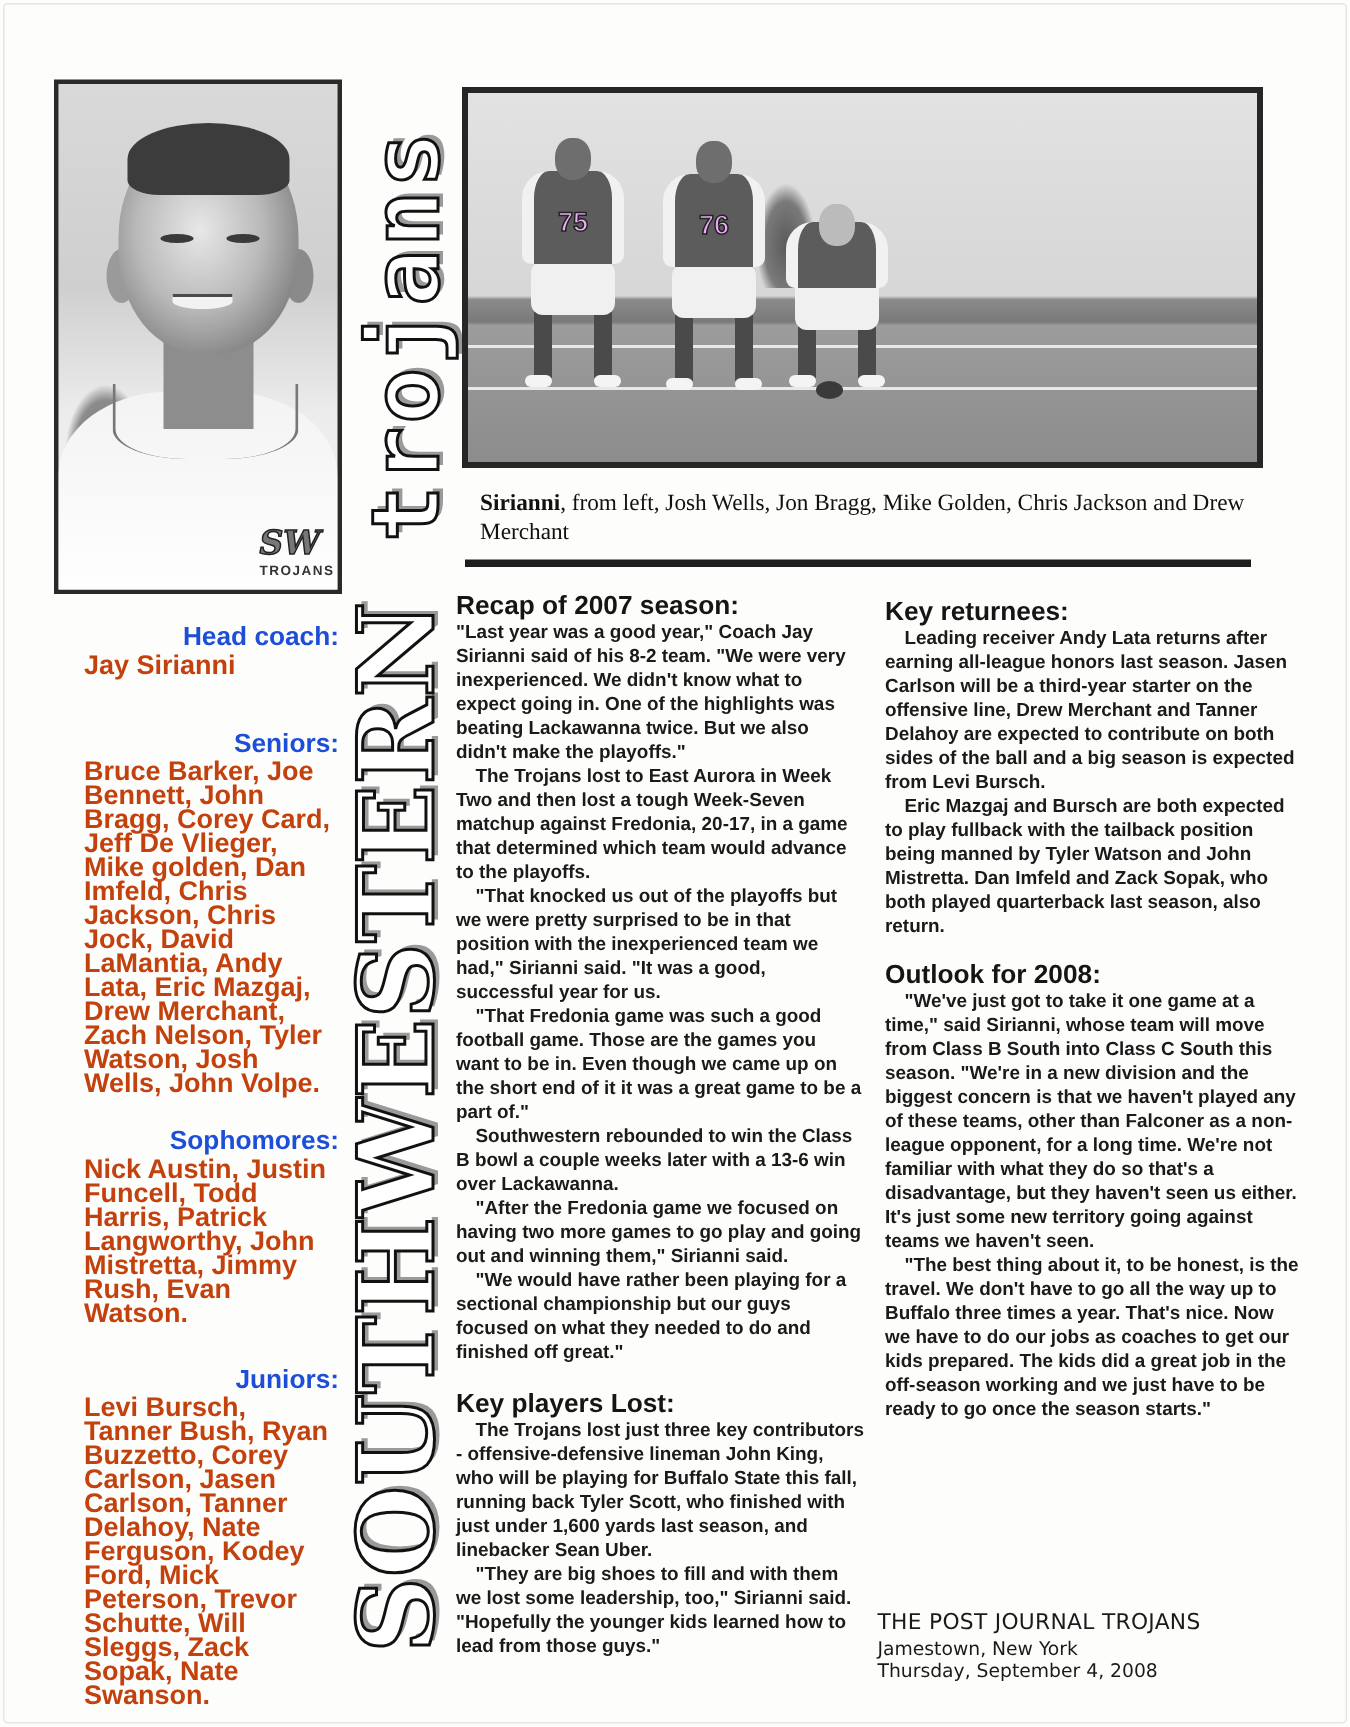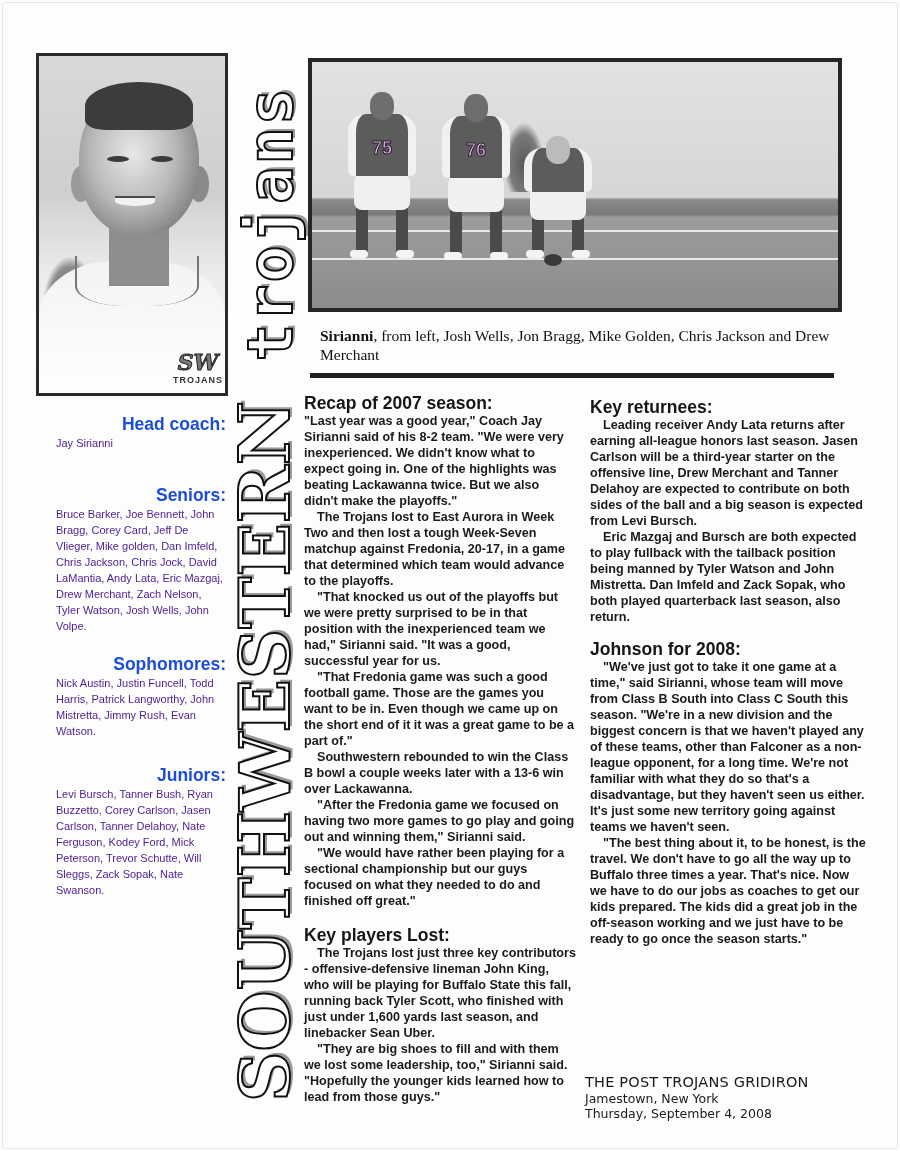--- a/index.html
+++ b/index.html
@@ -25,21 +25,21 @@
     border-radius: 50% 50% 20% 20%; background: #3c3c3c; }
   .coach-photo .ear-l { position: absolute; left: 32px; top: 110px; width: 20px; height: 36px; border-radius: 50%; background: #9a9a9a; }
   .coach-photo .ear-r { position: absolute; left: 150px; top: 110px; width: 20px; height: 36px; border-radius: 50%; background: #8a8a8a; }
   .coach-photo .eye { position: absolute; top: 100px; width: 22px; height: 6px; border-radius: 50%; background: #3a3a3a; }
   .coach-photo .mouth { position: absolute; left: 76px; top: 140px; width: 40px; height: 8px; border-radius: 0 0 50% 50%; background: #f2f2f2; border-top: 2px solid #4a4a4a; }
   .coach-photo .neck { position: absolute; left: 70px; top: 170px; width: 60px; height: 60px; background: #8d8d8d; }
   .coach-photo .shirt { position: absolute; left: 0; top: 205px; width: 100%; height: 140px;
     background: linear-gradient(180deg, #f3f3f3, #ffffff); border-radius: 40% 40% 0 0; }
   .coach-photo .collar { position: absolute; left: 36px; top: 200px; width: 120px; height: 50px;
     border-left: 2px solid #777; border-right: 2px solid #777; border-radius: 0 0 40% 40%; }
-  .coach-photo .logo { position: absolute; right: 2px; bottom: 8px; text-align: center; }
+  .coach-photo .logo { position: absolute; right: 2px; bottom: 8px; text-align: left; }
   .coach-photo .logo .sw { font-family: "DejaVu Serif", serif; font-style: italic; font-weight: bold; font-size: 22px; color: #777; -webkit-text-stroke: 1px #222; }
   .coach-photo .logo .tro { font-size: 9px; font-weight: bold; letter-spacing: 1px; color: #333; }
 
   
   .vtitle-trojans {
     position: absolute; left: 238px; top: 58px; width: 66px; height: 330px;
     display: flex; align-items: center; justify-content: center;
   }
   .vtitle-trojans span, .vtitle-southwestern span {
     display: block; white-space: nowrap; transform: rotate(-90deg);
@@ -76,21 +76,21 @@
   .ball { position: absolute; left: 232px; top: 192px; width: 18px; height: 12px; border-radius: 50%; background: #3a3a3a; }
 
   .caption { position: absolute; left: 320px; top: 326px; width: 520px; font-family: "Liberation Serif", serif; font-size: 15.5px; line-height: 19px; color: #111; }
   .caption b { font-weight: bold; }
   .rule { position: absolute; left: 310px; top: 373px; width: 524px; height: 5px; background: #1e1e1e; }
 
   
   .roster { position: absolute; left: 56px; top: 414px; width: 170px; }
   .roster .sec { margin-bottom: 26px; }
   .roster h3 { margin: 0; font-size: 17.5px; font-weight: bold; line-height: 21px; color: #1d4ed8; text-align: right; }
-  .roster p { margin: 0; font-size: 11px; font-weight: normal; line-height: 16px; color: #4c1d95; }
+  .roster p { margin: 0; font-size: 18px; font-weight: bold; line-height: 16px; color: #c2410c; }
   .roster .sec-coach { margin-bottom: 34px; }
   .roster .sec-asst { margin-bottom: 30px; }
   .roster .sec-seniors { margin-bottom: 20px; }
   .roster .sec-juniors { margin-bottom: 18px; }
 
   
   .col { position: absolute; font-size: 12.6px; font-weight: bold; line-height: 16px; color: #1a1a1a; }
   .col h2 { margin: 0; font-size: 17.5px; font-weight: bold; line-height: 20px; color: #151515; }
   .col p { margin: 0; text-indent: 13px; }
   .col p.noindent { text-indent: 0; }
@@ -200,22 +200,22 @@
   <p>"We would have rather been playing for a sectional championship but our guys focused on what they needed to do and finished off great."</p>
   <h2 class="h-keylost">Key players Lost:</h2>
   <p>The Trojans lost just three key contributors - offensive-defensive lineman John King, who will be playing for Buffalo State this fall, running back Tyler Scott, who finished with just under 1,600 yards last season, and linebacker Sean Uber.</p>
   <p>"They are big shoes to fill and with them we lost some leadership, too," Sirianni said. "Hopefully the younger kids learned how to lead from those guys."</p>
 </div>
 
 <div class="col col-right">
   <h2>Key returnees:</h2>
   <p>Leading receiver Andy Lata returns after earning all-league honors last season. Jasen Carlson will be a third-year starter on the offensive line, Drew Merchant and Tanner Delahoy are expected to contribute on both sides of the ball and a big season is expected from Levi Bursch.</p>
   <p>Eric Mazgaj and Bursch are both expected to play fullback with the tailback position being manned by Tyler Watson and John Mistretta. Dan Imfeld and Zack Sopak, who both played quarterback last season, also return.</p>
-  <h2 class="h-outlook">Johnson for 2008:</h2>
+  <h2 class="h-outlook">Outlook for 2008:</h2>
   <p>"We've just got to take it one game at a time," said Sirianni, whose team will move from Class B South into Class C South this season. "We're in a new division and the biggest concern is that we haven't played any of these teams, other than Falconer as a non-league opponent, for a long time. We're not familiar with what they do so that's a disadvantage, but they haven't seen us either. It's just some new territory going against teams we haven't seen.</p>
   <p>"The best thing about it, to be honest, is the travel. We don't have to go all the way up to Buffalo three times a year. That's nice. Now we have to do our jobs as coaches to get our kids prepared. The kids did a great job in the off-season working and we just have to be ready to go once the season starts."</p>
 </div>
 
 <div class="masthead">
-  <div class="pub">THE POST TROJANS GRIDIRON</div>
+  <div class="pub">THE POST JOURNAL TROJANS</div>
   <div class="loc">Jamestown, New York</div>
   <div class="date">Thursday, September 4, 2008</div>
 </div>
 
 </body></html>

